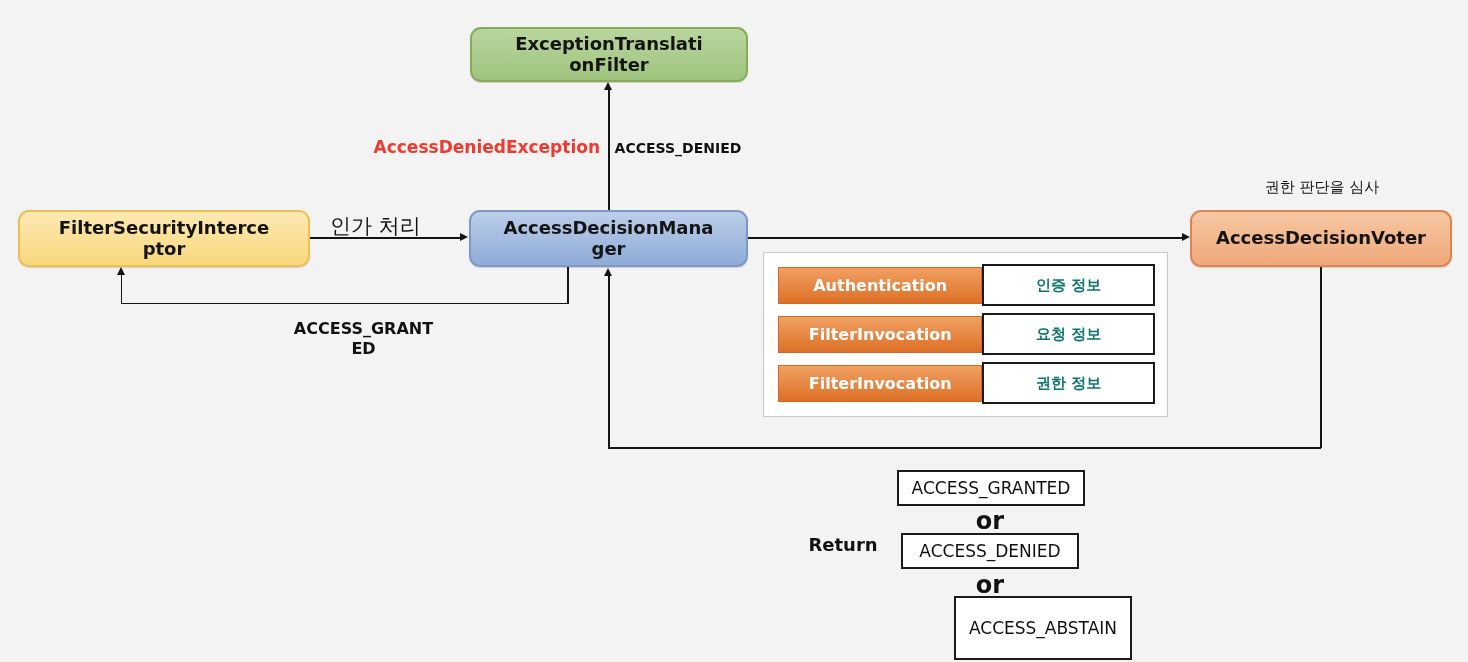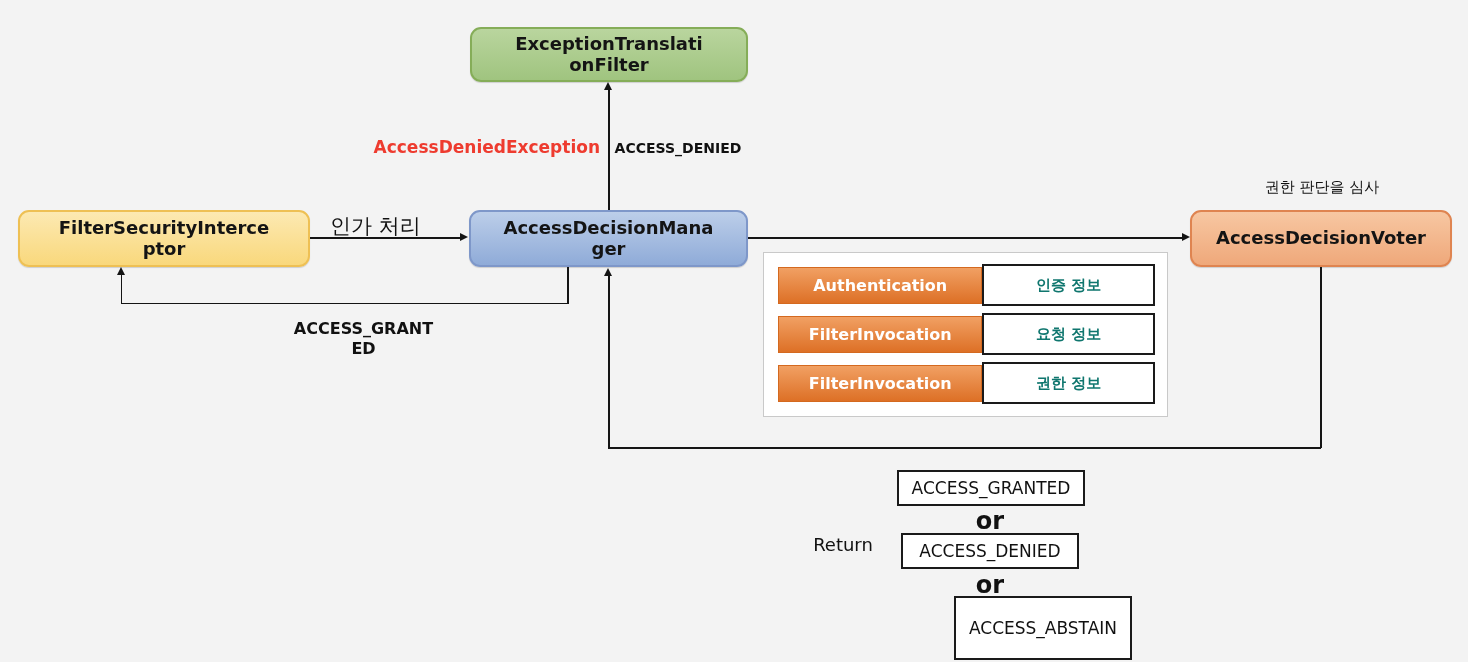--- a/index.html
+++ b/index.html
@@ -106,21 +106,21 @@
   .param-val{
     box-sizing:border-box;
     width:178px;height:42px;
     background:#fff;border:2px solid #1a1a1a;
     color:#0f766e;font-weight:700;font-size:15px;
     display:flex;align-items:center;justify-content:center;
   }
   
   .return-label{
     position:absolute;left:800px;top:534px;width:86px;
-    font-weight:400;font-size:18px;text-align:center;
+    font-weight:700;font-size:18px;text-align:center;
   }
   .ret-box{
     position:absolute;box-sizing:border-box;
     background:#fff;border:2px solid #1a1a1a;
     display:flex;align-items:center;justify-content:center;
     text-align:center;font-size:17px;line-height:1.3;
   }
   .ret-granted{left:897px;top:470px;width:188px;height:36px;}
   .ret-denied{left:901px;top:533px;width:178px;height:36px;}
   .ret-abstain{left:954px;top:596px;width:178px;height:64px;padding:0 10px;white-space:normal;word-break:break-all;}

